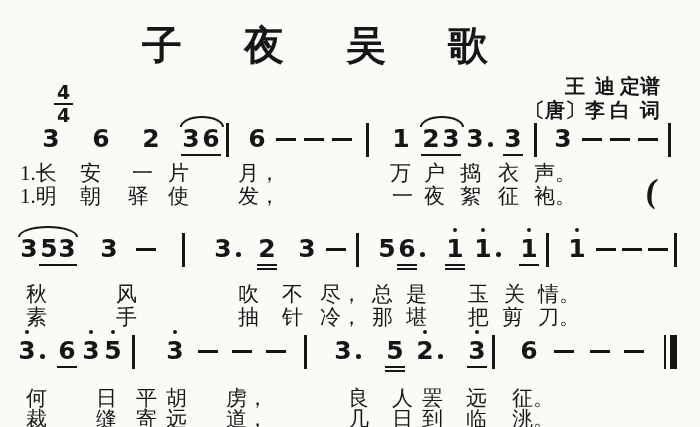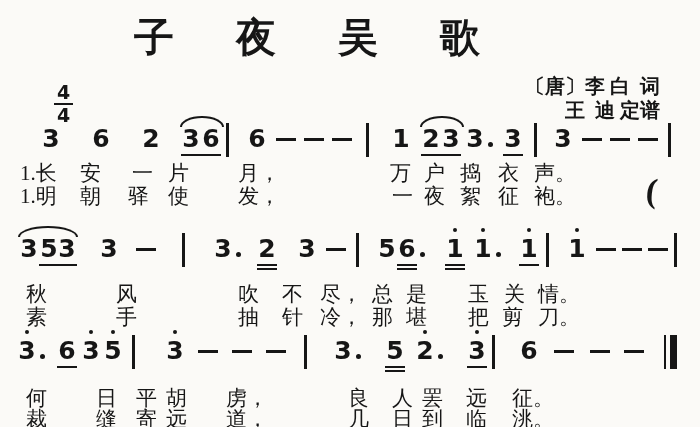--- a/index.html
+++ b/index.html
@@ -47,32 +47,32 @@
 
   
   .syl{position:absolute;font-weight:normal;font-size:21px;line-height:22px;white-space:nowrap;font-family:"Liberation Serif", serif;}
 
   .stray{position:absolute;font-size:34px;font-weight:bold;transform:rotate(6deg);font-family:"Liberation Serif", serif;}
 </style>
 </head>
 <body>
 
 <div class="sheet">
-  <h1 class="title" style="margin:0;">子 夜 吴 歌</h1>
+  <h1 class="title" style="margin:8px;">子 夜 吴 歌</h1>
 
   <div class="keysig">
     <span class="meter">
       <span class="num upper">4</span>
       <span class="num">4</span>
     </span>
   </div>
 
   <div class="credits">
+    <div>王  迪 定谱</div>
     <div>〔唐〕李 白  词</div>
-    <div>王  迪 定谱</div>
   </div>
 
   <div id="music">
       <div class="note" style="left: 42px; top: 126px;">
         <div class="digit">3</div>
       </div>
       <div class="note" style="left: 92px; top: 126px;">
         <div class="digit">6</div>
       </div>
       <div class="note" style="left: 142px; top: 126px;">

